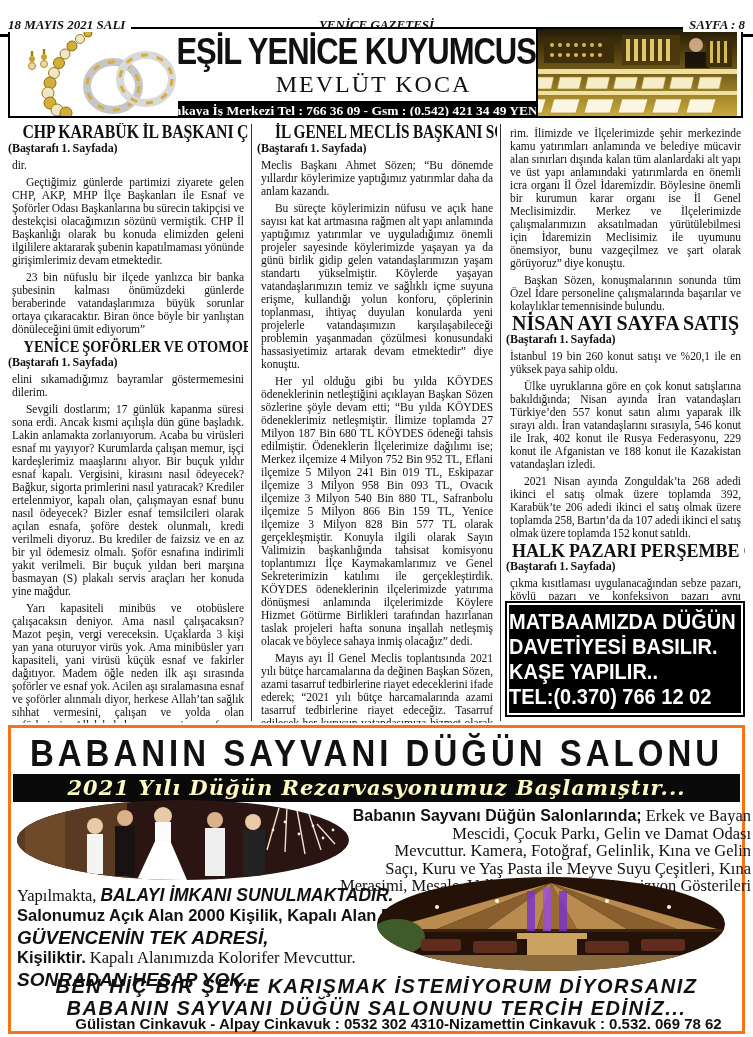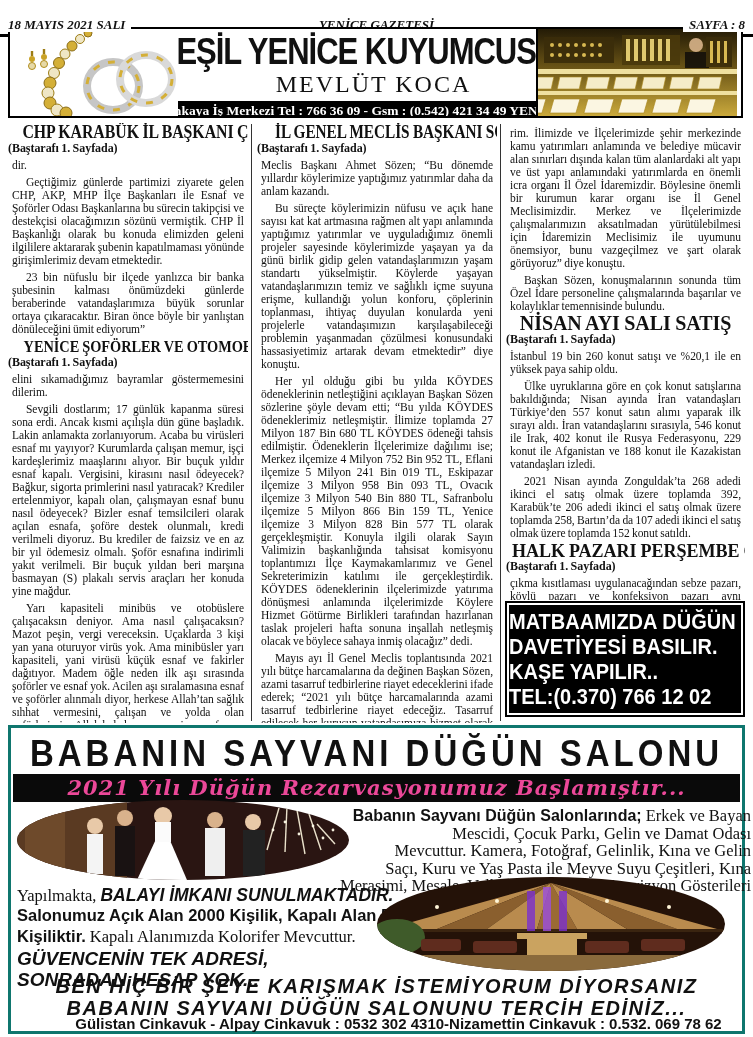--- a/index.html
+++ b/index.html
@@ -36,26 +36,26 @@
   .p{margin:4px;text-indent:14px;}
   .p.flush{text-indent:0;}
   
   .print-ad{position:absolute;left:505px;top:601px;width:240px;height:116px;border:2px solid #000;
             background:#fff;padding:2px;box-sizing:border-box;}
   .print-ad-in{background:#000;color:#fff;width:100%;height:100%;display:flex;flex-direction:column;
                justify-content:center;align-items:flex-start;
                font-family:"Liberation Sans",sans-serif;font-weight:bold;}
   .print-ad-in div{font-size:20px;line-height:25px;transform:scaleY(1.1);white-space:nowrap;}
   
-  .wad{position:absolute;left:8px;top:725px;width:737px;height:309px;border:3px solid #0f766e;
+  .wad{position:absolute;left:8px;top:725px;width:737px;height:309px;border:3px solid #f97316;
        box-sizing:border-box;background:#fff;}
   .wad-title{position:absolute;left:0;right:0;top:4px;text-align:center;
              font-family:"Liberation Sans",sans-serif;font-weight:bold;font-size:33px;
              letter-spacing:4px;white-space:nowrap;transform:scaleY(1.12);transform-origin:center top;}
-  .wad-band{position:absolute;left:2px;right:2px;top:46px;height:28px;background:#0a0a0a;color:#ec4899;
+  .wad-band{position:absolute;left:2px;right:2px;top:46px;height:28px;background:#0a0a0a;color:#fef9c3;
             display:flex;align-items:center;justify-content:center;}
   .wad-band span{font:bold italic 21px/24px "DejaVu Serif",serif;letter-spacing:1px;white-space:nowrap;}
   .wed-photo{position:absolute;left:6px;top:72px;width:332px;height:80px;}
   .features{position:absolute;left:248px;top:79px;width:492px;text-align:right;
             font-size:16px;line-height:17.5px;white-space:nowrap;}
   .features .lead{font-family:"Liberation Sans",sans-serif;font-weight:bold;}
   .leftlines{position:absolute;left:6px;top:157px;width:420px;white-space:nowrap;}
   .leftlines .row{height:21px;}
   .serif16{font-size:16.5px;}
   .boldsans{font-family:"Liberation Sans",sans-serif;font-weight:bold;font-size:16.5px;}
@@ -208,21 +208,21 @@
     <div class="continued">(Baştarafı 1. Sayfada)</div>
     <p class="p flush">Meclis Başkanı Ahmet Sözen; “Bu dönemde yıllardır köylerimize yaptığımız yatırımlar daha da anlam kazandı.</p>
     <p class="p">Bu süreçte köylerimizin nüfusu ve açık hane sayısı kat kat artmasına rağmen alt yapı anlamında yaptığımız yatırımlar ve uyguladığımız önemli projeler sayesinde köylerimizde yaşayan ya da günü birlik gidip gelen vatandaşlarımızın yaşam standartı yükselmiştir. Köylerde yaşayan vatandaşlarımızın temiz ve sağlıklı içme suyuna erişme, kullandığı yolun konforu, çöplerinin toplanması, ihtiyaç duyulan konularda yeni projelerle vatandaşımızın karşılaşabileceği problemin yaşanmadan çözülmesi konusundaki hassasiyetimiz artarak devam etmektedir” diye konuştu.</p>
     <p class="p">Her yıl olduğu gibi bu yılda KÖYDES ödeneklerinin netleştiğini açıklayan Başkan Sözen sözlerine şöyle devam etti; “Bu yılda KÖYDES ödeneklerimiz netleşmiştir. İlimize toplamda 27 Milyon 187 Bin 680 TL KÖYDES ödeneği tahsis edilmiştir. Ödeneklerin İlçelerimize dağılımı ise; Merkez ilçemize 4 Milyon 752 Bin 952 TL, Eflani ilçemize 5 Milyon 241 Bin 019 TL, Eskipazar ilçemize 3 Milyon 958 Bin 093 TL, Ovacık ilçemize 3 Milyon 540 Bin 880 TL, Safranbolu ilçemize 5 Milyon 866 Bin 159 TL, Yenice ilçemize 3 Milyon 828 Bin 577 TL olarak gerçekleşmiştir. Konuyla ilgili olarak Sayın Valimizin başkanlığında tahsisat komisyonu toplantımızı İlçe Kaymakamlarımız ve Genel Sekreterimizin katılımı ile gerçekleştirdik. KÖYDES ödeneklerinin ilçelerimizde yatırıma dönüşmesi anlamında ilçelerimizde Köylere Hizmet Götürme Birlikleri tarafından hazırlanan taslak projeleri hafta sonuna inşallah netleşmiş olacak ve böylece sahaya inmiş olacağız” dedi.</p>
     <p class="p">Mayıs ayı İl Genel Meclis toplantısında 2021 yılı bütçe harcamalarına da değinen Başkan Sözen, azami tasarruf tedbirlerine riayet edeceklerini ifade ederek; “2021 yılı bütçe harcamalarında azami tasarruf tedbirlerine riayet edeceğiz. Tasarruf edilecek her kuruşun vatandaşımıza hizmet olarak geri döneceğinin bilincindeyiz. 5302 sayılı İl Özel İdaresi kanunuyla bütçe yapma yetkisi kendisine verilen İl Genel Meclisi’nin yapılan bütçenin harcanması, uygulanması ve denetiminden de sorumludur. Bu nedenle 2021 yılı bütçe disiplininden asla taviz verilmeyeceğinin bilinmesini iste-</p>
   </div>
 
   <div class="col col3">
     <p class="p flush">rim. İlimizde ve İlçelerimizde şehir merkezinde kamu yatırımları anlamında ve belediye mücavir alan sınırları dışında kalan tüm alanlardaki alt yapı ve üst yapı anlamındaki yatırımlarda en önemli icra organı İl Özel İdaremizdir. Böylesine önemli bir kurumun karar organı ise İl Genel Meclisimizdir. Merkez ve İlçelerimizde çalışmalarımızın aksatılmadan yürütülebilmesi için İdaremizin Meclisimiz ile uyumunu önemsiyor, bunu vazgeçilmez ve şart olarak görüyoruz” diye konuştu.</p>
     <p class="p">Başkan Sözen, konuşmalarının sonunda tüm Özel İdare personeline çalışmalarında başarılar ve kolaylıklar temennisinde bulundu.</p>
-    <div class="headline" style="font-size:20px">NİSAN AYI SALI SATIŞ</div>
+    <div class="headline" style="font-size:20px">NİSAN AYI SAYFA SATIŞ</div>
     <div class="continued">(Baştarafı 1. Sayfada)</div>
     <p class="p flush">İstanbul 19 bin 260 konut satışı ve %20,1 ile en yüksek paya sahip oldu.</p>
     <p class="p">Ülke uyruklarına göre en çok konut satışlarına bakıldığında; Nisan ayında İran vatandaşları Türkiye’den 557 konut satın alımı yaparak ilk sırayı aldı. İran vatandaşlarını sırasıyla, 546 konut ile Irak, 402 konut ile Rusya Federasyonu, 229 konut ile Afganistan ve 188 konut ile Kazakistan vatandaşları izledi.</p>
     <p class="p">2021 Nisan ayında Zonguldak’ta 268 adedi ikinci el satış olmak üzere toplamda 392, Karabük’te 206 adedi ikinci el satış olmak üzere toplamda 258, Bartın’da da 107 adedi ikinci el satış olmak üzere toplamda 152 konut satıldı.</p>
     <div class="headline" style="font-size:19px;transform:scaleX(0.95)">HALK PAZARI PERŞEMBE GÜNÜ</div>
     <div class="continued">(Baştarafı 1. Sayfada)</div>
     <p class="p flush">çıkma kısıtlaması uygulanacağından sebze pazarı, köylü pazarı ve konfeksiyon pazarı aynı yerlerinde, daha önceden de ilan ettiğimiz gibi Perşembe günleri yeni bir karar alınıncaya kadar kurulmaya devam edilecektir.</p>
 
   </div>
 
@@ -286,22 +286,22 @@
       <div><span class="lead">Babanın Sayvanı Düğün Salonlarında;</span> <span class="serif16">Erkek ve Bayan</span></div>
       <div class="serif16">Mescidi, Çocuk Parkı, Gelin ve Damat Odası</div>
       <div class="serif16">Mevcuttur. Kamera, Fotoğraf, Gelinlik, Kına ve Gelin</div>
       <div class="serif16">Saçı, Kuru ve Yaş Pasta ile Meyve Suyu Çeşitleri, Kına</div>
       <div class="serif16" style="margin-left:-90px">Merasimi, Meşale, Volkan, Havi Fişek, Sinevizyon Gösterileri</div>
     </div>
 
     <div class="leftlines">
       <div class="row"><span class="serif16">Yapılmakta,</span> <span class="boldital">BALAYI İMKANI SUNULMAKTADIR.</span></div>
       <div class="row boldsans">Salonumuz Açık Alan 2000 Kişilik, Kapalı Alan 500</div>
+      <div class="row boldital" style="font-size:19px">GÜVENCENİN TEK ADRESİ,</div>
       <div class="row"><span class="boldsans">Kişiliktir.</span> <span class="serif16">Kapalı Alanımızda Kolorifer Mevcuttur.</span></div>
-      <div class="row boldital" style="font-size:19px">GÜVENCENİN TEK ADRESİ,</div>
       <div class="row boldital" style="font-size:19px">SONRADAN HESAP YOK...</div>
     </div>
 
     <div class="hall-photo">
       <svg width="348" height="95" viewBox="0 0 348 95">
         <defs>
             <clipPath id="hclip">
               <ellipse cx="174" cy="47" rx="174" ry="47"></ellipse>
             </clipPath>
           </defs>

